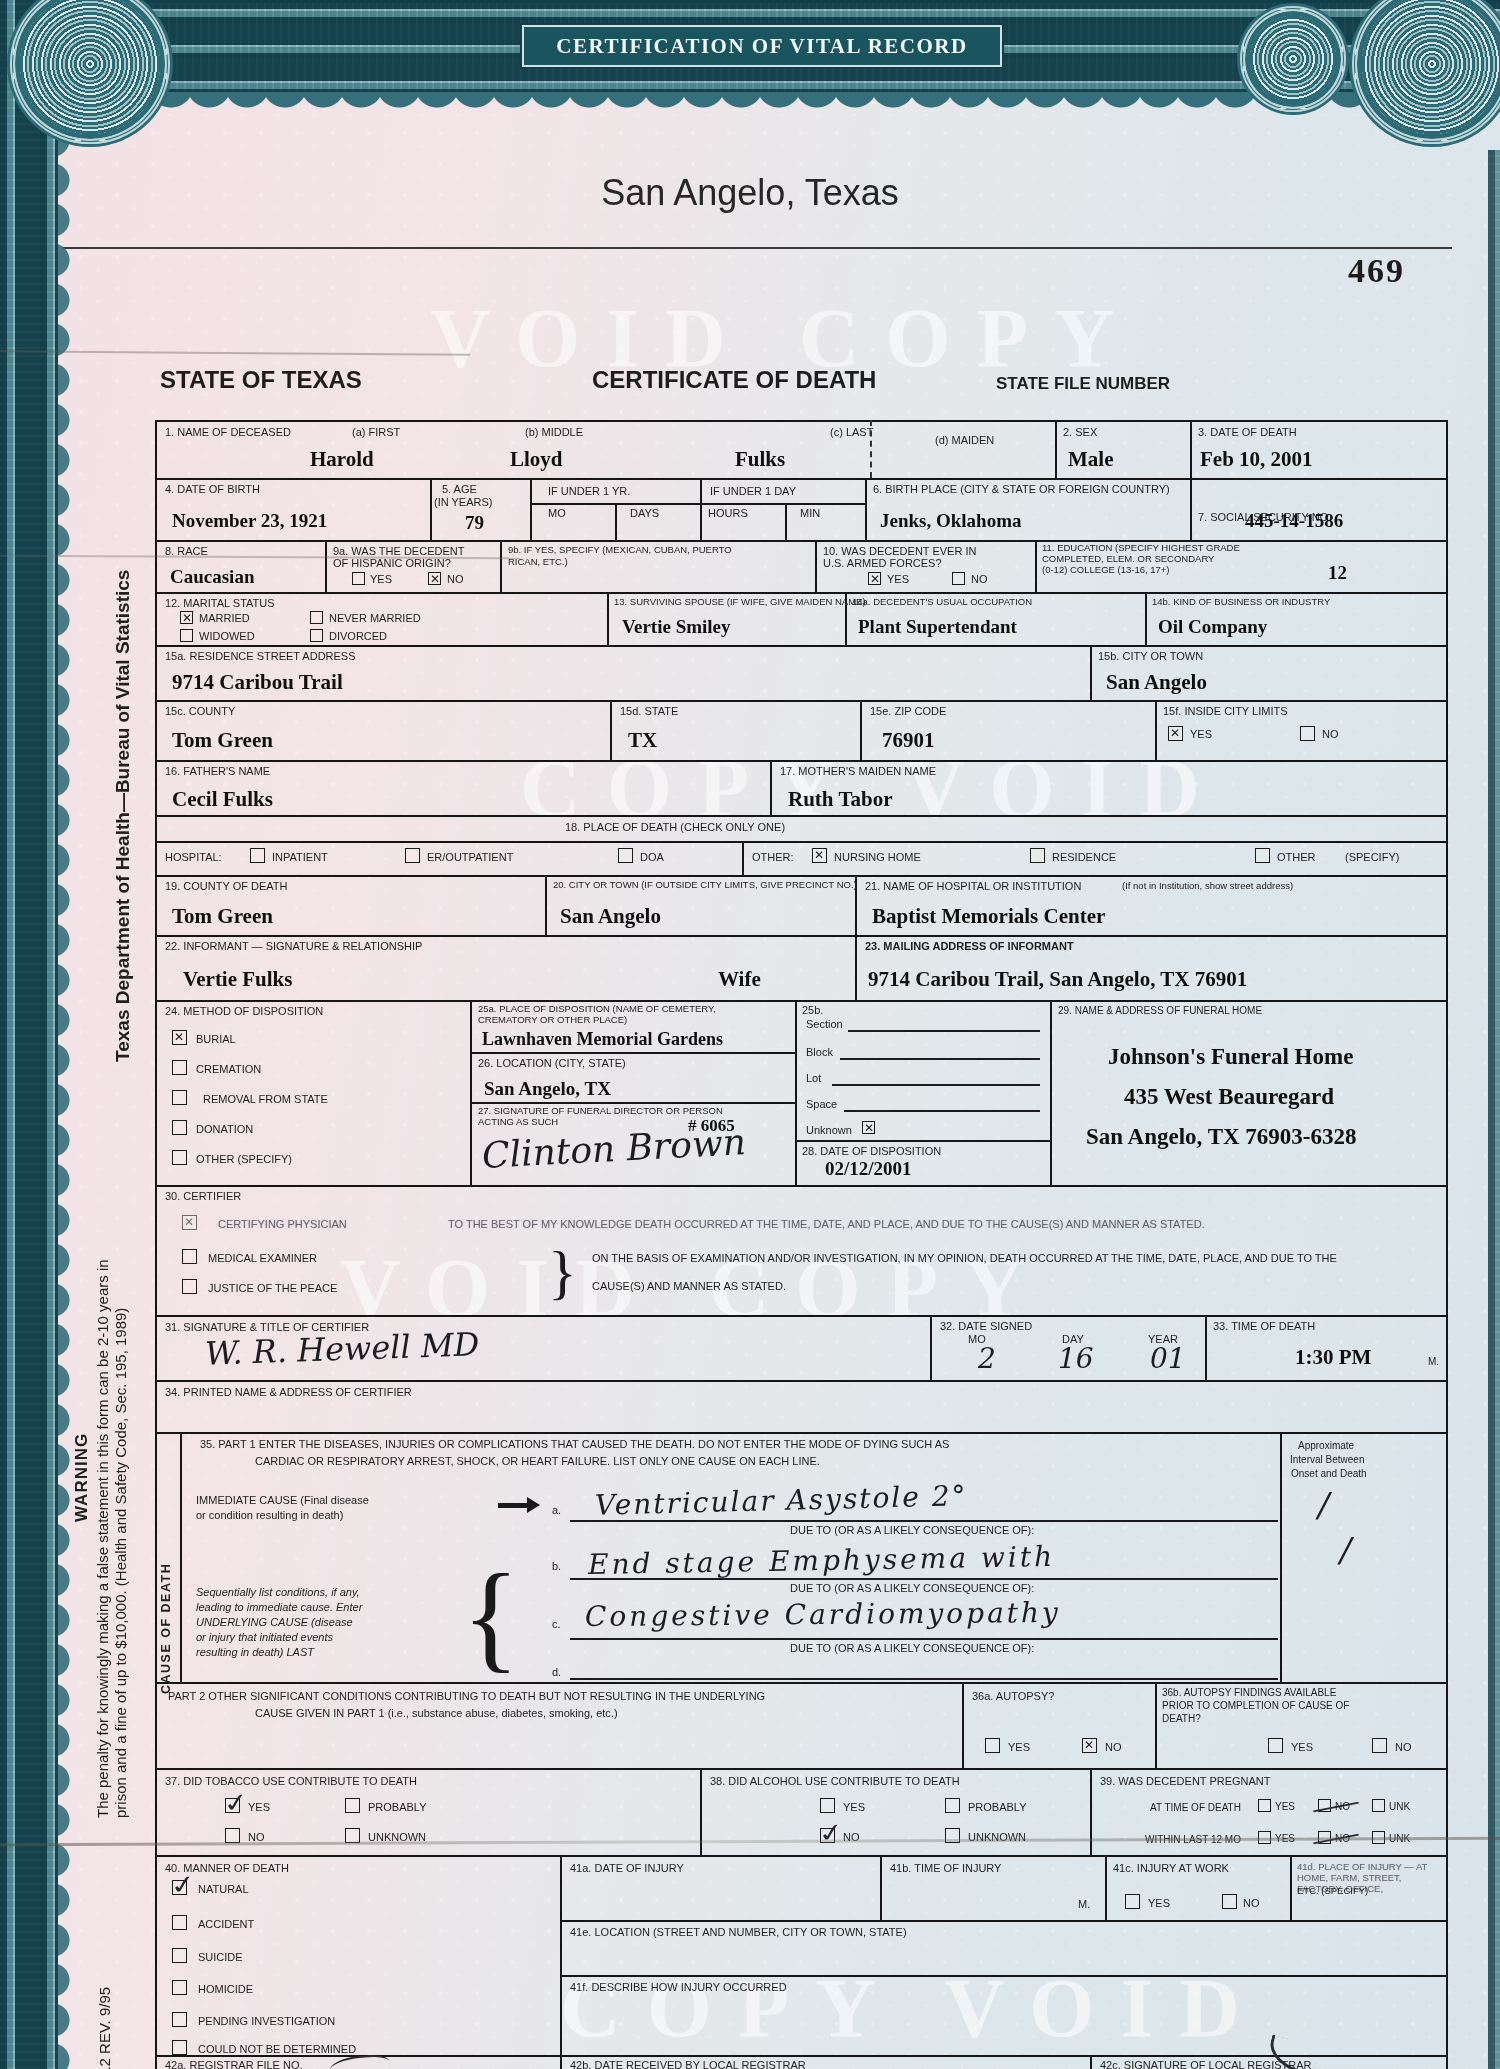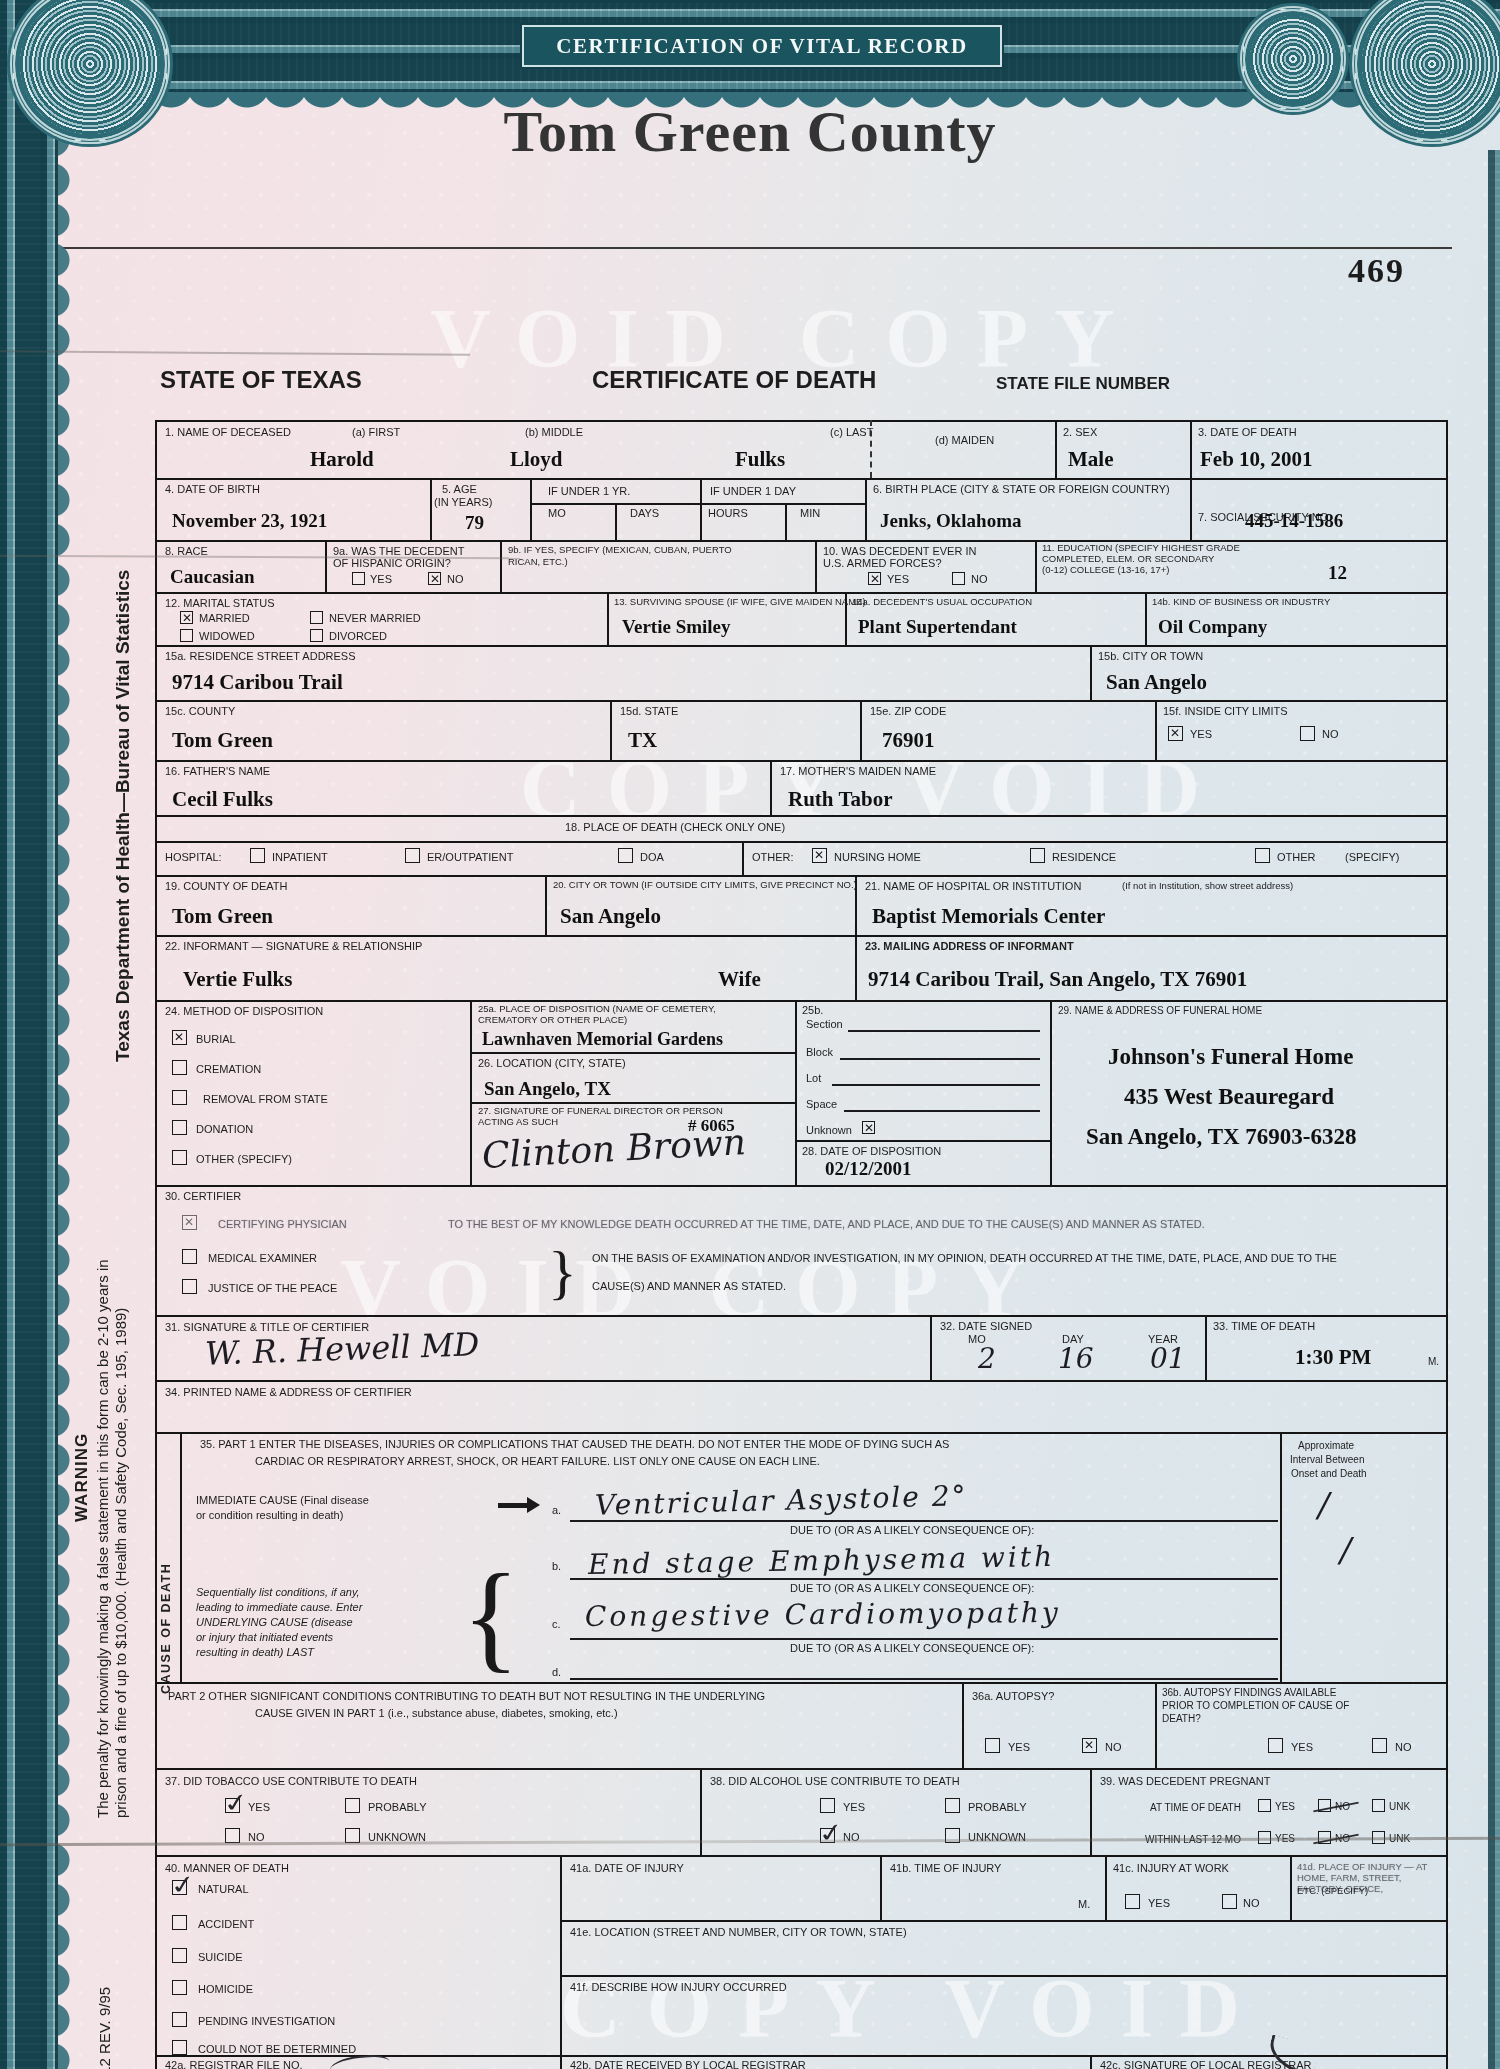--- a/index.html
+++ b/index.html
@@ -90,21 +90,21 @@
   <div class="band-top"></div>
   <div class="scallops"></div>
   <div class="strip-left lace"></div>
   <div class="strip-left-edge"></div>
   <div class="strip-right lace"></div>
   <div class="rosette" style="left:10px;top:-16px;width:150px;height:150px;"></div>
   <div class="rosette" style="left:1352px;top:-16px;width:150px;height:150px;"></div>
   <div class="rosette" style="left:1240px;top:6px;width:96px;height:96px;"></div>
   <div class="banner">CERTIFICATION OF VITAL RECORD</div>
 
-  <div class="county-title">Tom Green County</div>
+  <div class="city-title">San Angelo, Texas</div>
   <div class="hrule"></div>
   <div class="docnum">469</div>
   <div class="h-state">STATE OF TEXAS</div>
   <div class="h-cert">CERTIFICATE OF DEATH</div>
   <div class="h-file">STATE FILE NUMBER</div>
 
   <div class="vert" style="left:112px;top:1062px;font-size:19px;font-weight:bold;">Texas Department of Health—Bureau of Vital Statistics</div>
   <div class="vert" style="left:72px;top:1522px;font-size:17px;font-weight:bold;letter-spacing:1px;">WARNING</div>
   <div class="vert" style="left:94px;top:1818px;font-size:15px;">The penalty for knowingly making a false statement in this form can be 2-10 years in</div>
   <div class="vert" style="left:112px;top:1818px;font-size:15px;">prison and a fine of up to $10,000.  (Health and Safety Code, Sec. 195, 1989)</div>

